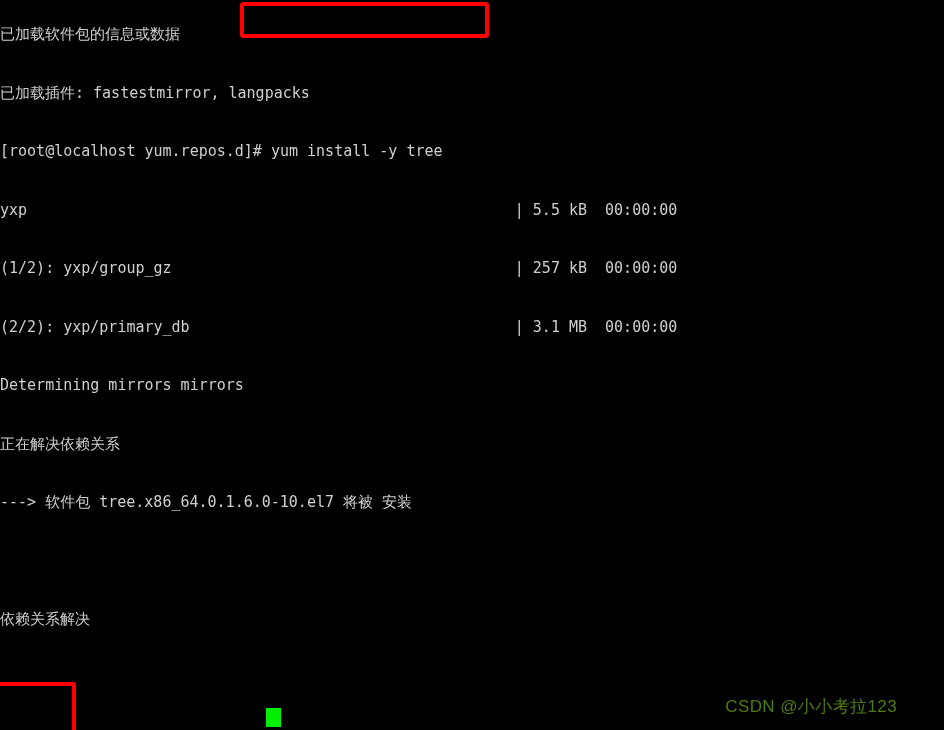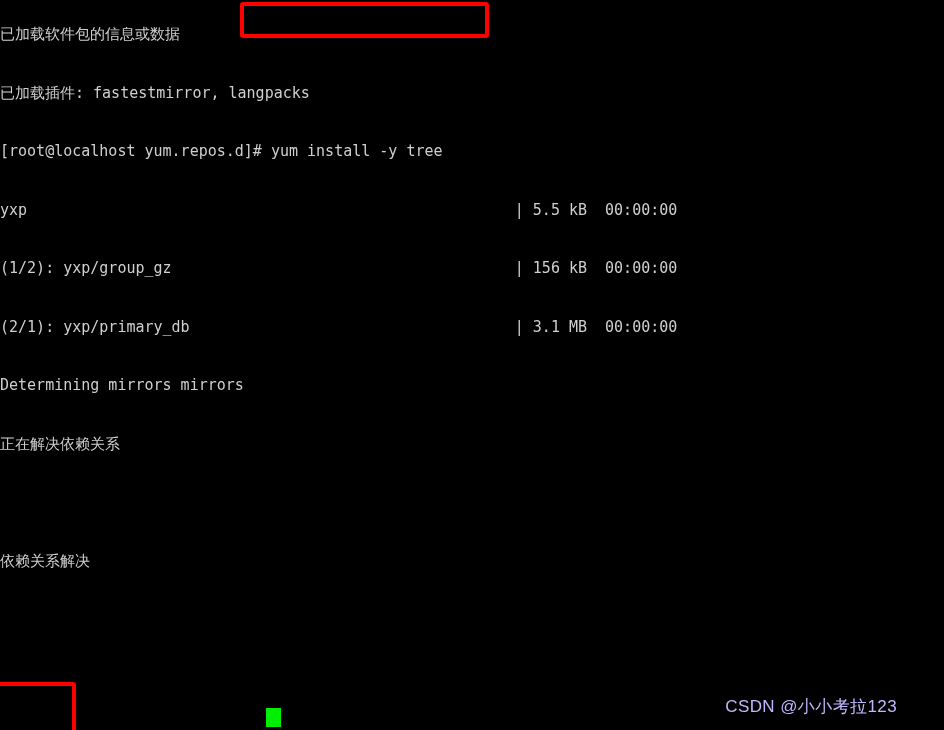--- a/index.html
+++ b/index.html
@@ -59,39 +59,40 @@
     width: 15px;
     height: 19px;
     background: #00ee00;
   }
   #watermark {
     position: absolute;
     right: 10px;
     top: 697px;
     font-family: "Liberation Sans", sans-serif;
     font-size: 17px;
-    color: #c4b5fd;
+    color: #4d7c0f;
     letter-spacing: 0.4px;
     white-space: nowrap;
   }
 </style>
 </head>
 <body>
 
 <div id="terminal">
 
   <div class="screen">
     <span class="line">已加载软件包的信息或数据</span>
     <span class="line">已加载插件: fastestmirror, langpacks</span>
     <span class="line">[root@localhost yum.repos.d]# yum install -y tree</span>
     <span class="line">yxp                                                      | 5.5 kB  00:00:00</span>
-    <span class="line">(1/2): yxp/group_gz                                      | 156 kB  00:00:00</span>
-    <span class="line">(2/1): yxp/primary_db                                    | 3.1 MB  00:00:00</span>
+    <span class="line">(1/2): yxp/group_gz                                      | 257 kB  00:00:00</span>
+    <span class="line">(2/2): yxp/primary_db                                    | 3.1 MB  00:00:00</span>
     <span class="line">Determining mirrors mirrors</span>
     <span class="line">正在解决依赖关系</span>
+    <span class="line">---&gt; 软件包 tree.x86_64.0.1.6.0-10.el7 将被 安装</span>
     <span class="line blank"></span>
     <span class="line">依赖关系解决</span>
     
     
     
     
     
     
     
     

